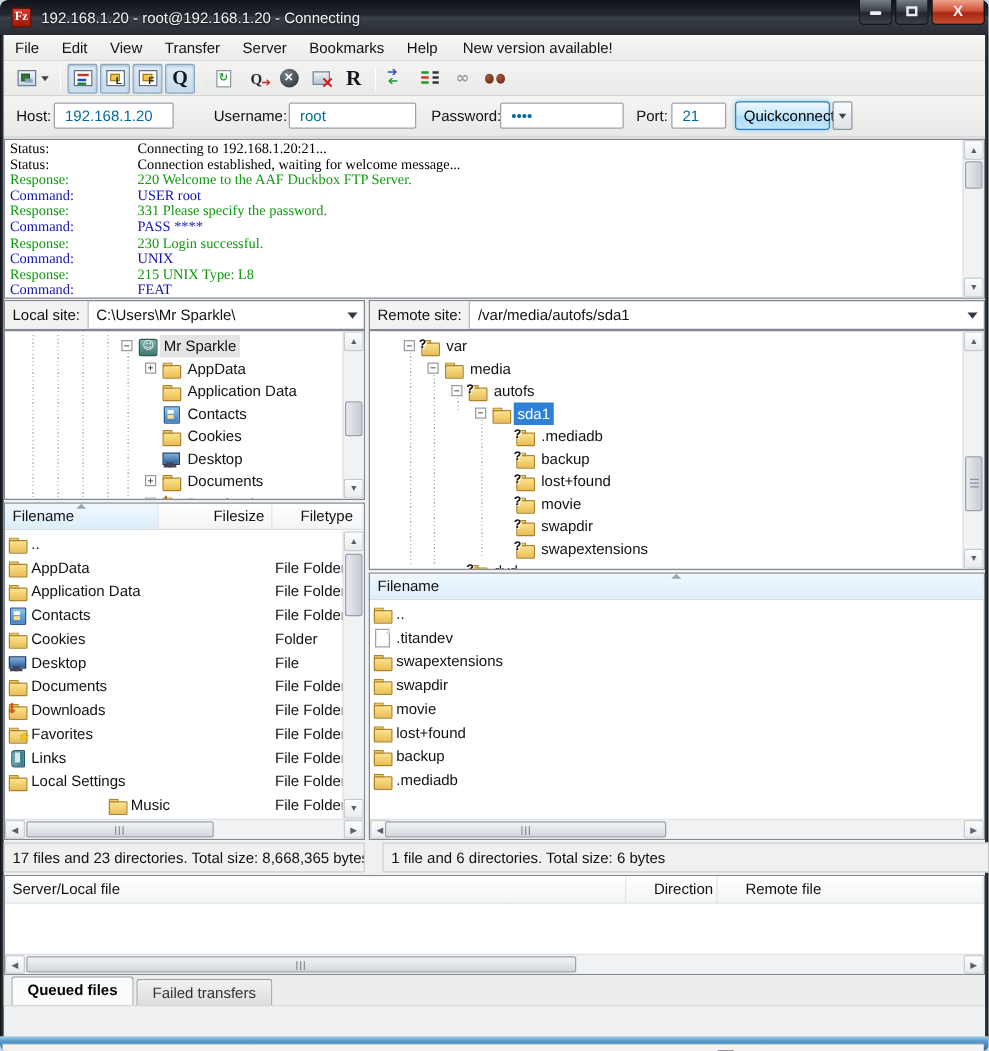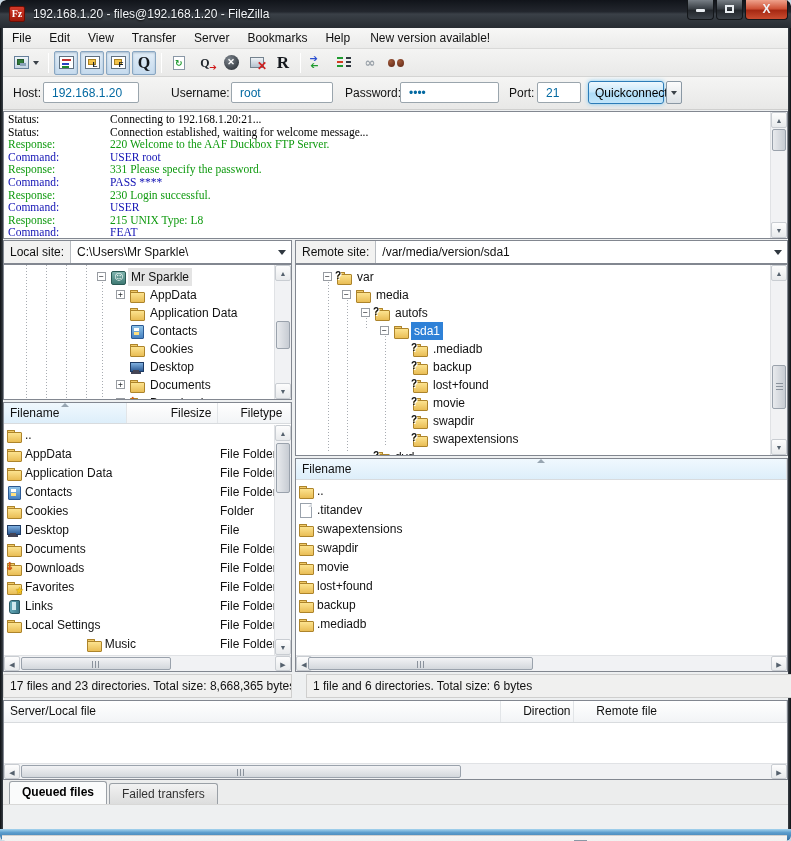--- a/index.html
+++ b/index.html
@@ -139,21 +139,21 @@
   #grip{position:absolute;right:4px;bottom:3px;width:10px;height:10px;}
   #grip::after{content:"";position:absolute;right:0;bottom:0;width:2px;height:2px;background:#9aa2aa;box-shadow:-4px 0 0 #9aa2aa,0 -4px 0 #9aa2aa,-4px -4px 0 #c8ccd0,-8px 0 0 #c8ccd0,0 -8px 0 #c8ccd0;}
 </style>
 </head>
 <body>
 
 <div id="window">
 
   <div id="titlebar">
     <div id="applogo">Fz</div>
-    <div id="title-text">192.168.1.20 - files@192.168.1.20 - FileZilla</div>
+    <div id="title-text">192.168.1.20 - root@192.168.1.20 - Connecting</div>
     <div class="wbtn" id="btn-min" style="left:687px;width:27px;"><span class="bar"></span></div>
     <div class="wbtn" id="btn-max" style="left:716px;width:27px;"><span class="box"></span></div>
     <div class="wbtn" id="btn-close" style="left:745px;width:43px;"><span>X</span></div>
   </div>
   <div class="edge l"></div>
   <div class="edge r"></div>
   <div id="bottomstrip"></div>
 
   <div id="menubar">
       <div class="menu-item">File</div>
@@ -261,21 +261,21 @@
         <div class="log-row" style="color: rgb(18, 18, 180);">
           <span class="llabel">Command:</span>
           <span>PASS ****</span>
         </div>
         <div class="log-row" style="color: rgb(15, 154, 15);">
           <span class="llabel">Response:</span>
           <span>230 Login successful.</span>
         </div>
         <div class="log-row" style="color: rgb(18, 18, 180);">
           <span class="llabel">Command:</span>
-          <span>USER</span>
+          <span>UNIX</span>
         </div>
         <div class="log-row" style="color: rgb(15, 154, 15);">
           <span class="llabel">Response:</span>
           <span>215 UNIX Type: L8</span>
         </div>
         <div class="log-row" style="color: rgb(18, 18, 180);">
           <span class="llabel">Command:</span>
           <span>FEAT</span>
         </div>
       </div>
@@ -285,21 +285,21 @@
       <div class="sbtn dn">▼</div>
     </div>
   </div>
 
   <div class="siterow" style="left:3px;top:240px;width:289px;">
     <div class="sitelabel">Local site:</div>
     <div class="sitecombo"><span>C:\Users\Mr Sparkle\</span><span class="combo-arrow"></span></div>
   </div>
   <div class="siterow" style="left:295px;top:240px;width:493px;">
     <div class="sitelabel">Remote site:</div>
-    <div class="sitecombo"><span>/var/media/version/sda1</span><span class="combo-arrow"></span></div>
+    <div class="sitecombo"><span>/var/media/autofs/sda1</span><span class="combo-arrow"></span></div>
   </div>
 
   <div class="panel" id="local-tree" style="left:3px;top:264px;width:289px;height:136px;">
     <div class="guide" style="left:22px;top:0;bottom:0;"></div>
     <div class="guide" style="left:42px;top:0;bottom:0;"></div>
     <div class="guide" style="left:62px;top:0;bottom:0;"></div>
     <div class="guide" style="left:82px;top:0;bottom:0;"></div>
     <div class="guide" style="left:98px;top:14px;bottom:0;"></div>
     <div id="local-tree-rows" style="position:absolute;left:0;top:3px;right:18px;">
         <div class="tree-row">

